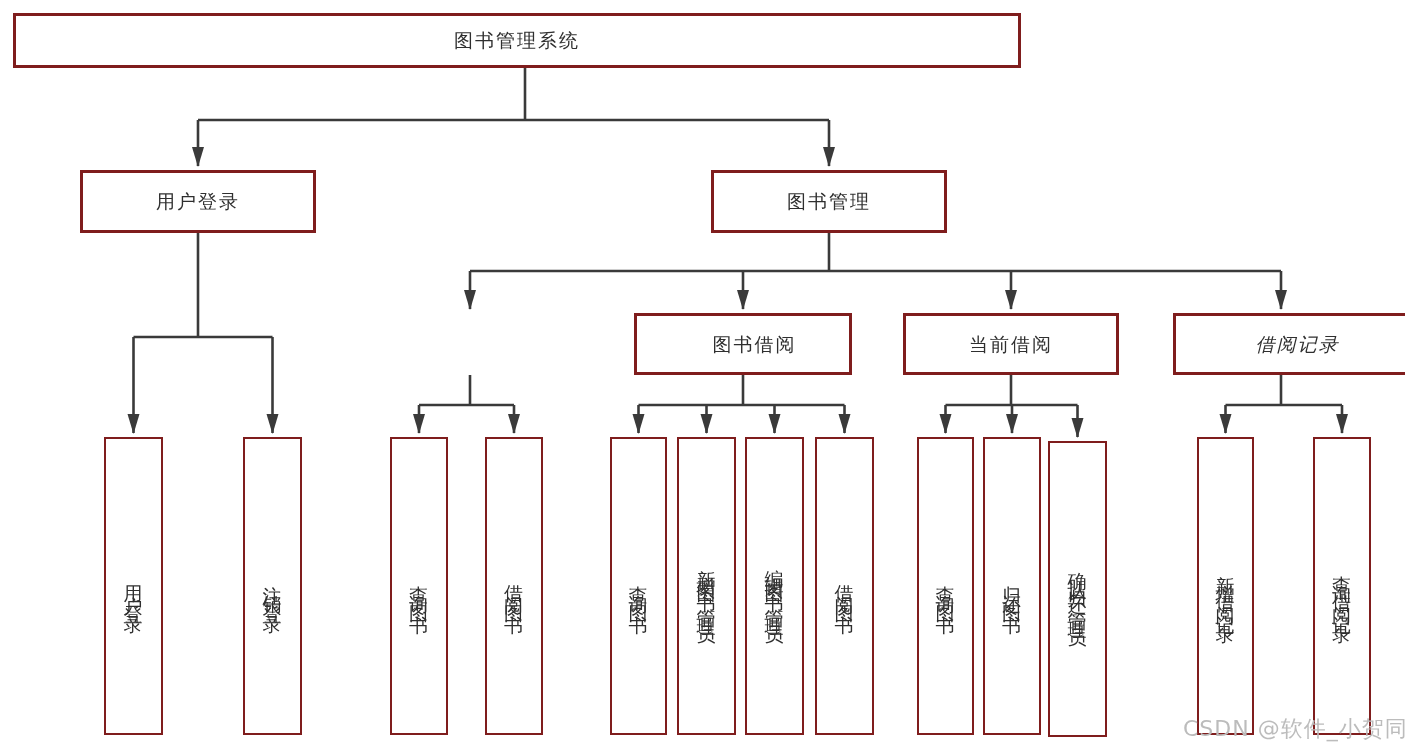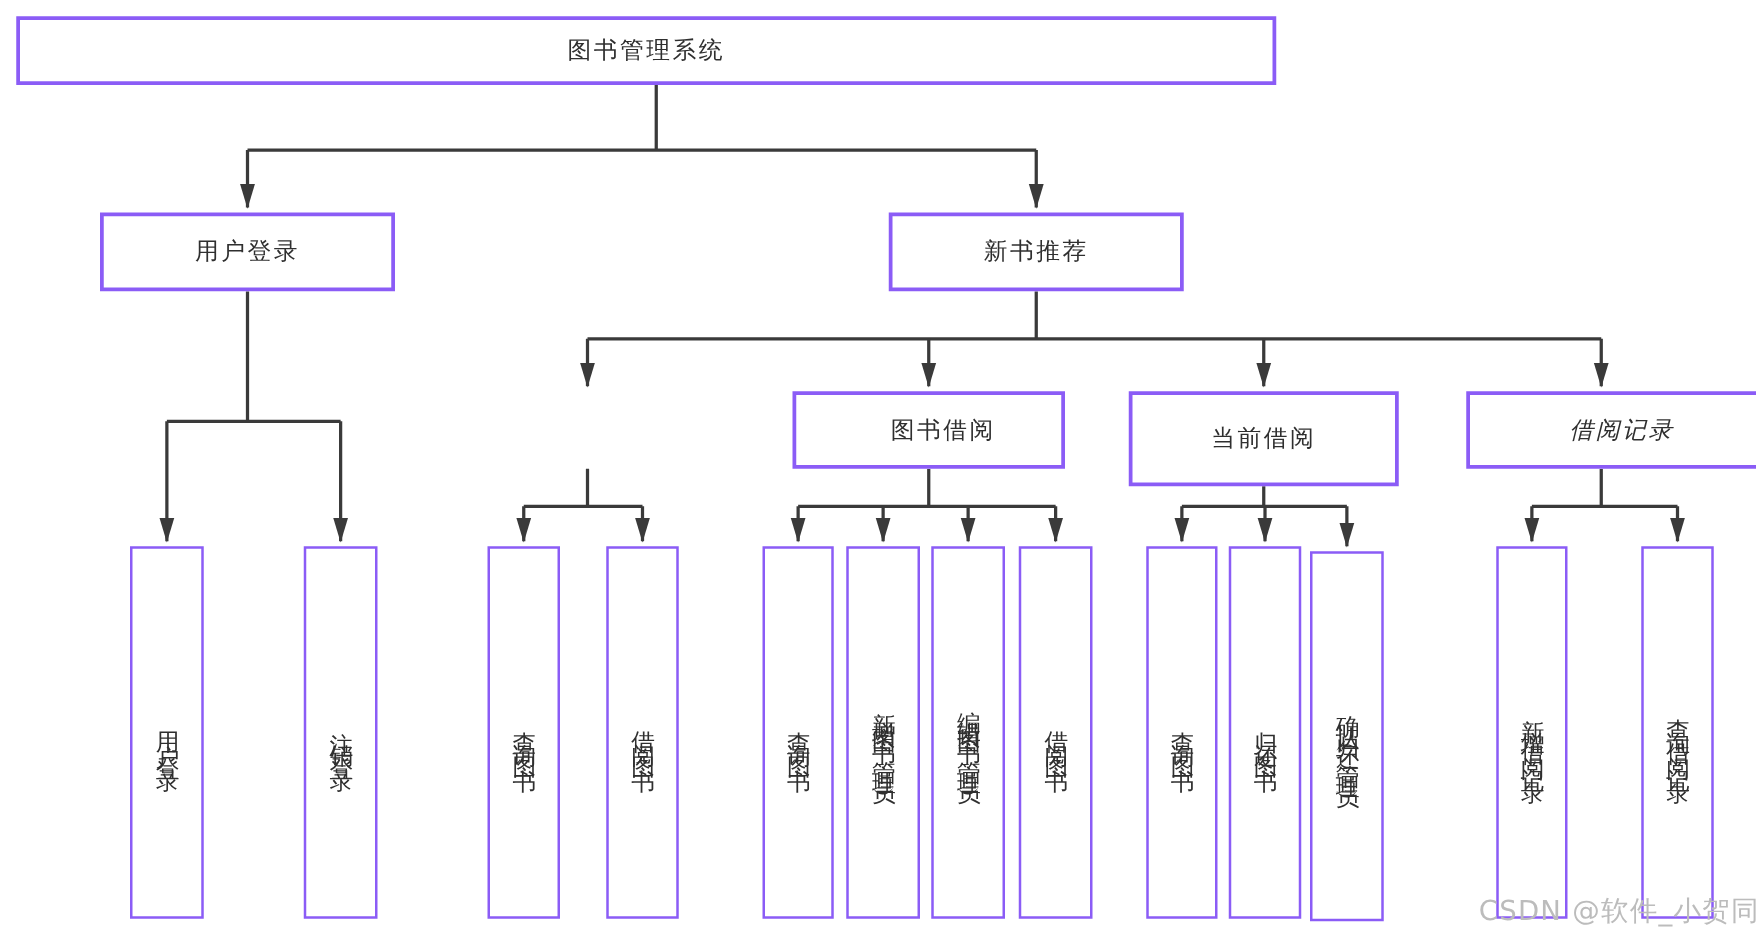--- a/index.html
+++ b/index.html
@@ -19,21 +19,21 @@
     position: absolute;
     left: 0;
     top: 0;
     width: 1405px;
     height: 747px;
     pointer-events: none;
   }
   .node {
     position: absolute;
     box-sizing: border-box;
-    border: 3px solid #8b5cf6;
+    border: 3px solid #7f1d1d;
     background: #ffffff;
     display: flex;
     align-items: center;
     justify-content: center;
     color: #2f2f2f;
     font-size: 19px;
     letter-spacing: 2px;
     line-height: 1;
     white-space: nowrap;
     z-index: 2;
@@ -108,24 +108,24 @@
       <path d="M1281,375 V405"></path>
       <path d="M1225.5,405 H1342"></path>
       <path d="M1225.5,405 V433" marker-end="url(#arw)"></path>
       <path d="M1342,405 V433" marker-end="url(#arw)"></path>
     </g>
   </svg>
 
   <div class="node" style="left:13px; top:13px; width:1008px; height:55px;">图书管理系统</div>
 
   <div class="node" style="left:80px; top:170px; width:236px; height:63px;">用户登录</div>
-  <div class="node" style="left:711px; top:170px; width:236px; height:63px;">新书推荐</div>
+  <div class="node" style="left:711px; top:170px; width:236px; height:63px;">图书管理</div>
 
   <div class="node" style="left:634px; top:313px; width:218px; height:62px;padding-left:23px;">图书借阅</div>
-  <div class="node" style="left:903px; top:313px; width:216px; height:76px;">当前借阅</div>
+  <div class="node" style="left:903px; top:313px; width:216px; height:62px;">当前借阅</div>
   <div class="node" style="left:1173px; top:313px; width:249px; height:62px;font-style:italic;">借阅记录</div>
 
   <div class="node vnode" style="left:104px; top:437px; width:59px; height:298px;">用户登录</div>
   <div class="node vnode" style="left:243px; top:437px; width:59px; height:298px;">注销登录</div>
 
   <div class="node vnode" style="left:390px; top:437px; width:58px; height:298px;">查询图书</div>
   <div class="node vnode" style="left:485px; top:437px; width:58px; height:298px;">借阅图书</div>
 
   <div class="node vnode" style="left:610px; top:437px; width:57px; height:298px;">查询图书</div>
   <div class="node vnode" style="left:677px; top:437px; width:59px; height:298px; letter-spacing:8px;">新增图书（管理员）</div>

